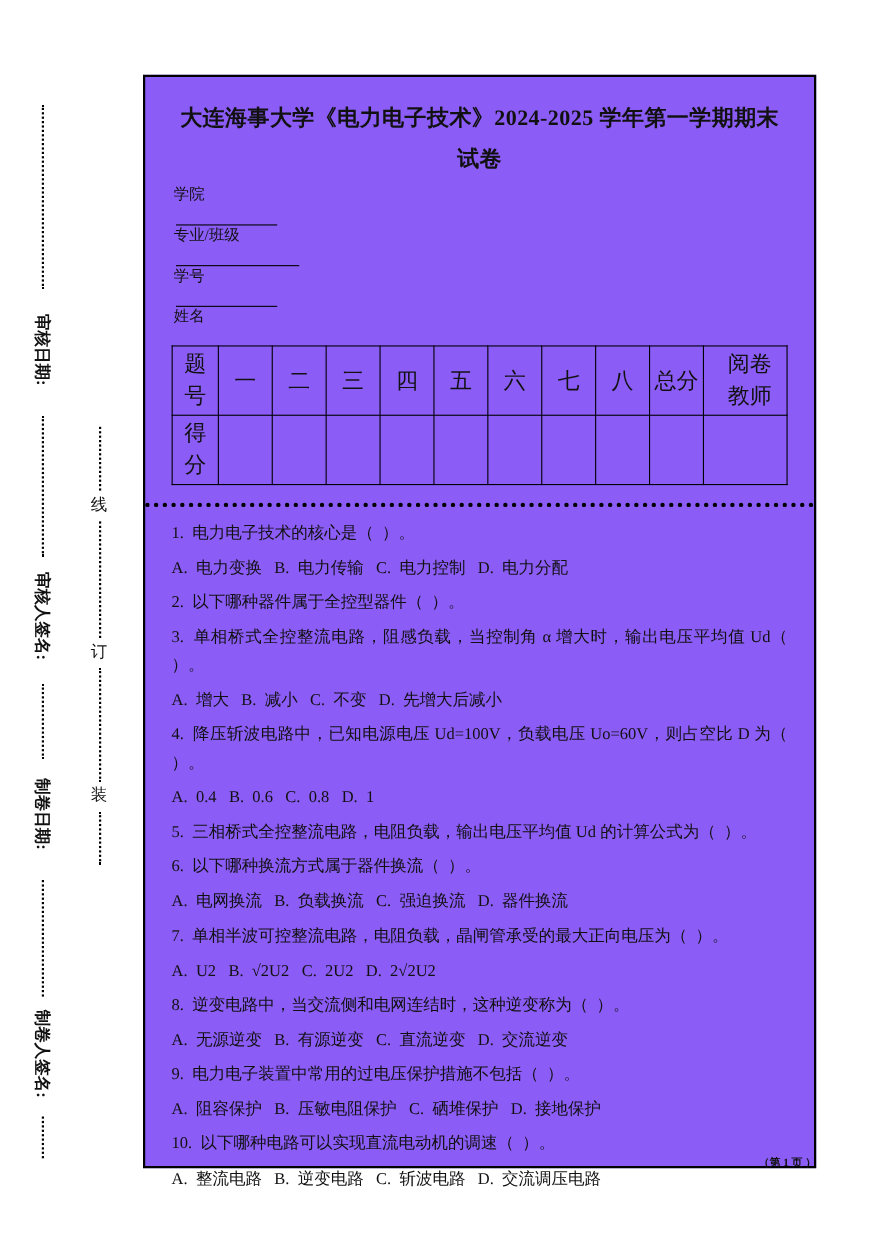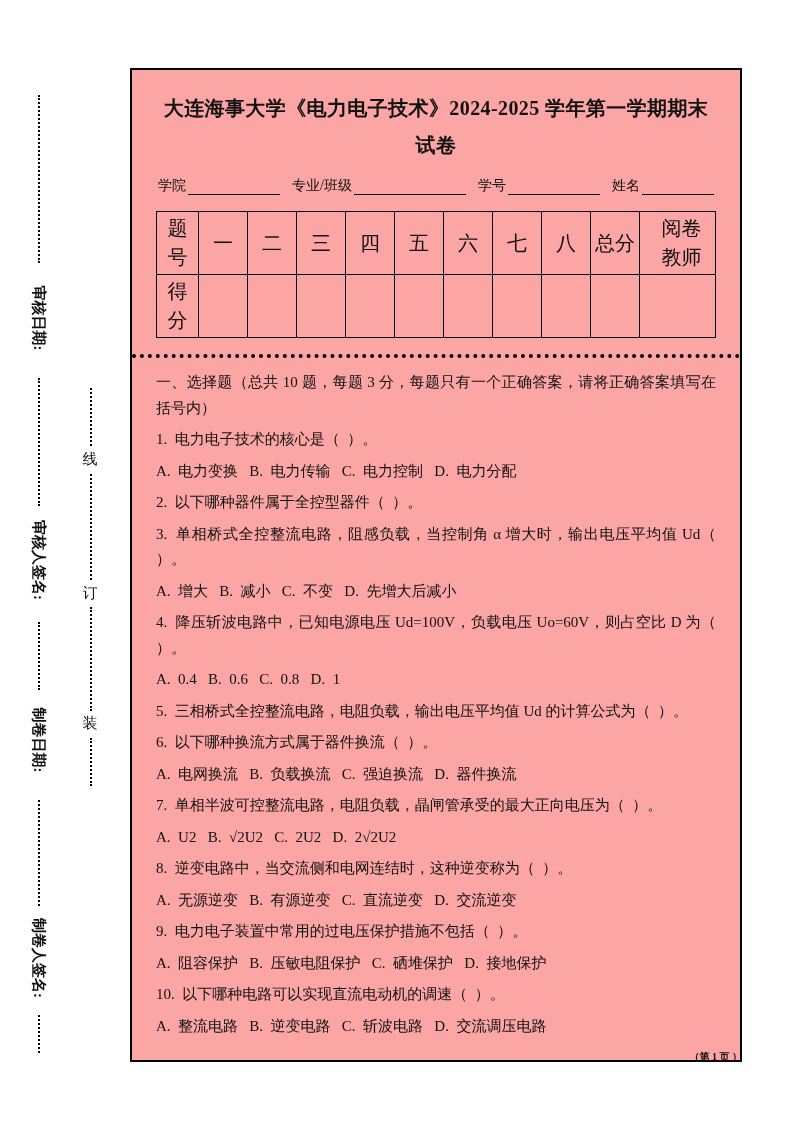--- a/index.html
+++ b/index.html
@@ -8,24 +8,24 @@
   .page { position:relative; width:793px; height:1122px; background:#fff; overflow:hidden; }
 
   
   .vdots { position:absolute; width:0; border-left:2.5px dotted #000; }
   .vlabel { position:absolute; font-weight:bold; font-size:15px; white-space:nowrap;
             transform:translate(-50%,-50%) rotate(90deg); }
   .vchar  { position:absolute; font-size:15px; transform:translate(-50%,-50%); }
 
   
   .exam-box { position:absolute; left:130px; top:68px; width:612px; height:994px;
-              border:2px solid #000; padding:20px 24px 8px; background:#fca5a5; }
+              border:2px solid #000; padding:20px 24px 8px; background:#8b5cf6; }
   .title { font-size:20px; font-weight:bold; text-align:center; line-height:1.85; letter-spacing:0.4px; }
 
-  .fields { display:flex; align-items:center; margin-top:12px; font-size:14px; padding:0 2px; }
+  .fields { display:flex; align-items:flex-start; margin-top:4px; font-size:14px; padding:0 2px;flex-direction:column; }
   .fields .lbl { white-space:nowrap; }
   .fields .lbl + .blank { margin-left:2px; }
   .blank { border-bottom:1.4px solid #000; height:19px; }
   .b1 { width:92px; } .b2 { width:112px; } .b3 { width:92px; } .b4 { flex:1; }
   .gap { width:12px; }
 
   .score-table { width:100%; border-collapse:collapse; margin-top:16px; font-size:20px; table-layout:fixed; }
   .score-table td { border:1.8px solid #000; text-align:center; vertical-align:middle; padding:2px; }
   .score-table tr.r1 td { height:46px; }
   .score-table tr.r2 td { height:40px; }
@@ -121,21 +121,20 @@
         <td></td>
         <td></td>
         <td></td>
       </tr>
     </tbody>
       </table>
 
     <div class="dotted-sep"></div>
 
     <div class="content">
-      <p>一、选择题（总共 10 题，每题 3 分，每题只有一个正确答案，请将正确答案填写在括号内）</p>
 
       <div>
         <p>1.  电力电子技术的核心是（  ）。</p>
         <p>A.  电力变换   B.  电力传输   C.  电力控制   D.  电力分配</p>
       </div>
       <div>
         <p>2.  以下哪种器件属于全控型器件（  ）。</p>
       </div>
       <div>
         <p>3.  单相桥式全控整流电路，阻感负载，当控制角 α 增大时，输出电压平均值 Ud（  ）。</p>

